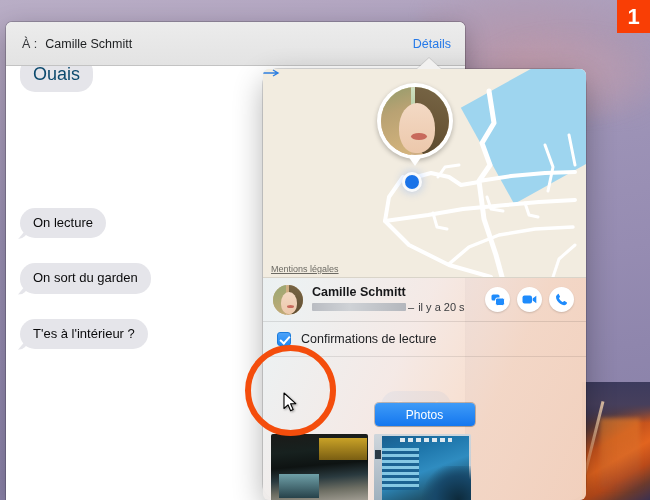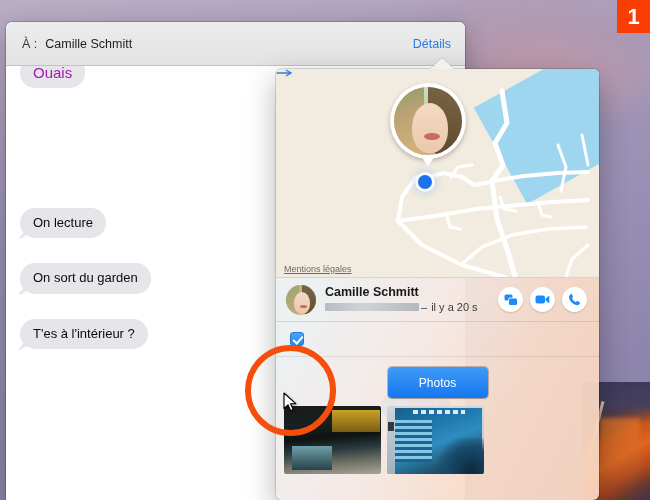--- a/index.html
+++ b/index.html
@@ -180,34 +180,34 @@
     font-weight: bold;
     color: #8b8b90;
     padding-right: 14px;
   }
 
   
   .clip-top {
     position: absolute;
     left: 14px; top: -9px;
     background: #e5e5ea;
-    color: #a21caf;
-    font-size: 15px;
+    color: #0c4a6e;
+    font-size: 18px;
     padding: 7px 13px;
     border-radius: 15px;
     white-space: nowrap;
     text-align: center;
   }
 
   
   .popover {
     position: absolute;
-    left: 276px; top: 69px;
+    left: 263px; top: 69px;
     width: 323px; height: 431px;
-    border-radius: 6px;
+    border-radius: 16px;
     box-shadow: 0 0 0 1px rgba(0,0,0,.14), 0 10px 30px rgba(0,0,0,.30);
     overflow: visible;
     z-index: 40;
   }
   .popover-arrow {
     position: absolute;
     left: 154px; top: -11px;
     width: 0; height: 0;
     border-left: 12px solid transparent;
     border-right: 12px solid transparent;
@@ -423,24 +423,25 @@
   }
 
   
   .seg-wrap {
     display: flex;
     justify-content: center;
     padding: 10px 0 8px;
   }
   .segmented {
     display: flex;
-    height: 31px;
+    height: 23px;
     border-radius: 4px;
     overflow: hidden;
     box-shadow: 0 0 0 1px rgba(0,0,0,.22), 0 1px 1px rgba(0,0,0,.12);
+    margin-top: 36px;
   }
   .seg {
     min-width: 72px;
     padding: 0 14px;
     display: flex;
     align-items: center;
     justify-content: center;
     font-size: 12px;
     cursor: default;
   }
@@ -657,20 +658,21 @@
             <svg width="13" height="13" viewBox="0 0 13 13">
               <path d="M3.2 0.9 C2.2 1.4 1.1 2.6 1.0 3.8 C0.8 6.4 3.0 9.3 5.6 11.0 C7.6 12.3 9.9 12.6 11.3 11.3 C11.9 10.7 12.2 10.0 11.9 9.6 L9.6 8.1 C9.2 7.9 8.8 8.2 8.5 8.6 C8.2 9.0 7.8 9.2 7.4 9.0 C6.2 8.4 4.7 6.9 4.1 5.6 C3.9 5.2 4.1 4.8 4.5 4.5 C4.9 4.2 5.2 3.8 5.0 3.4 L3.7 1.1 C3.6 0.9 3.4 0.8 3.2 0.9 Z" fill="#1e8bfc"></path>
             </svg>
           </div>
         </div>
       </div>
 
 
       <div class="opt-row">
         <div class="cbox checked"></div>
+        <span class="opt-label">Confirmations de lecture</span>
       </div>
 
       <div class="seg-wrap">
         <div class="segmented">
           <div class="seg active">Photos</div>
         </div>
       </div>
 
       <div class="photo-grid">
         <div class="thumb t1"></div>

